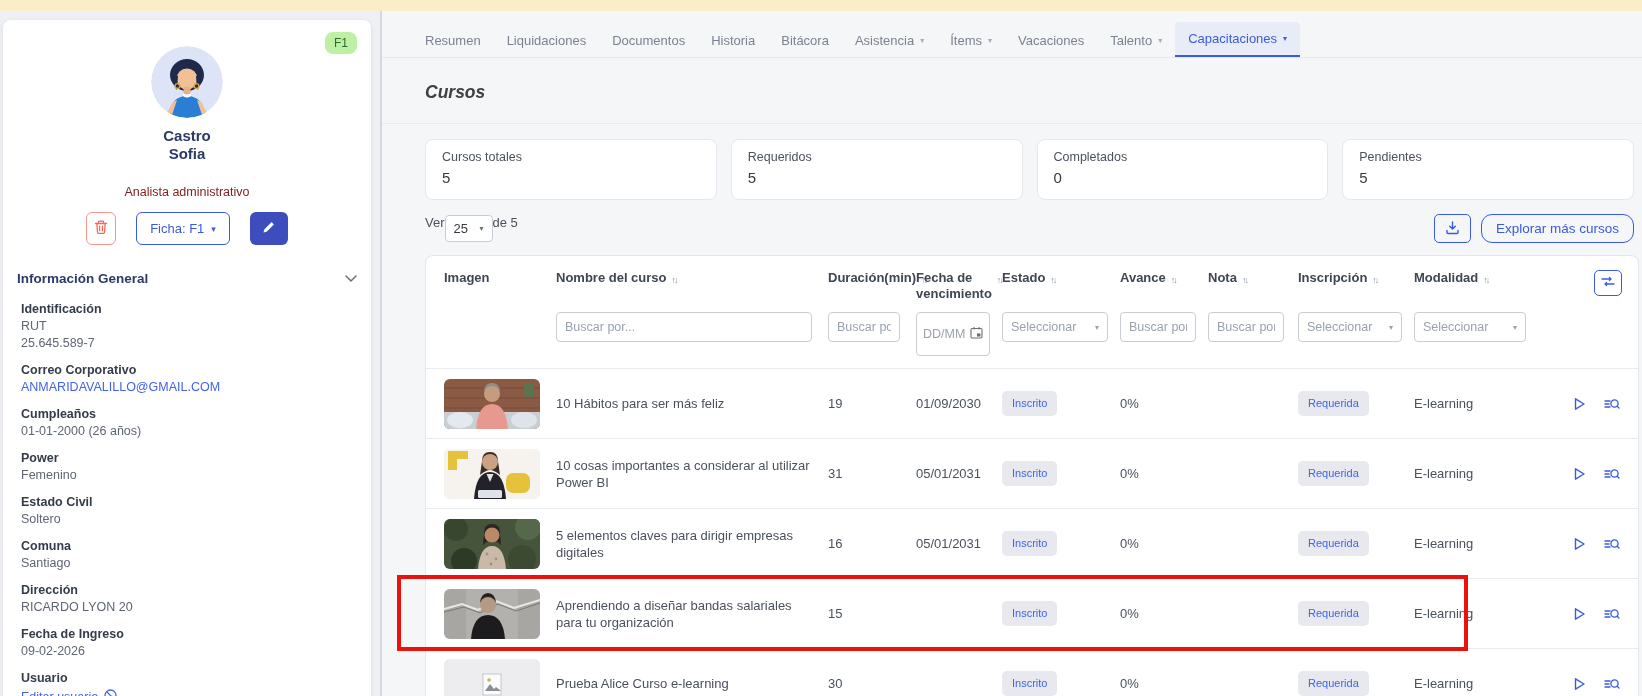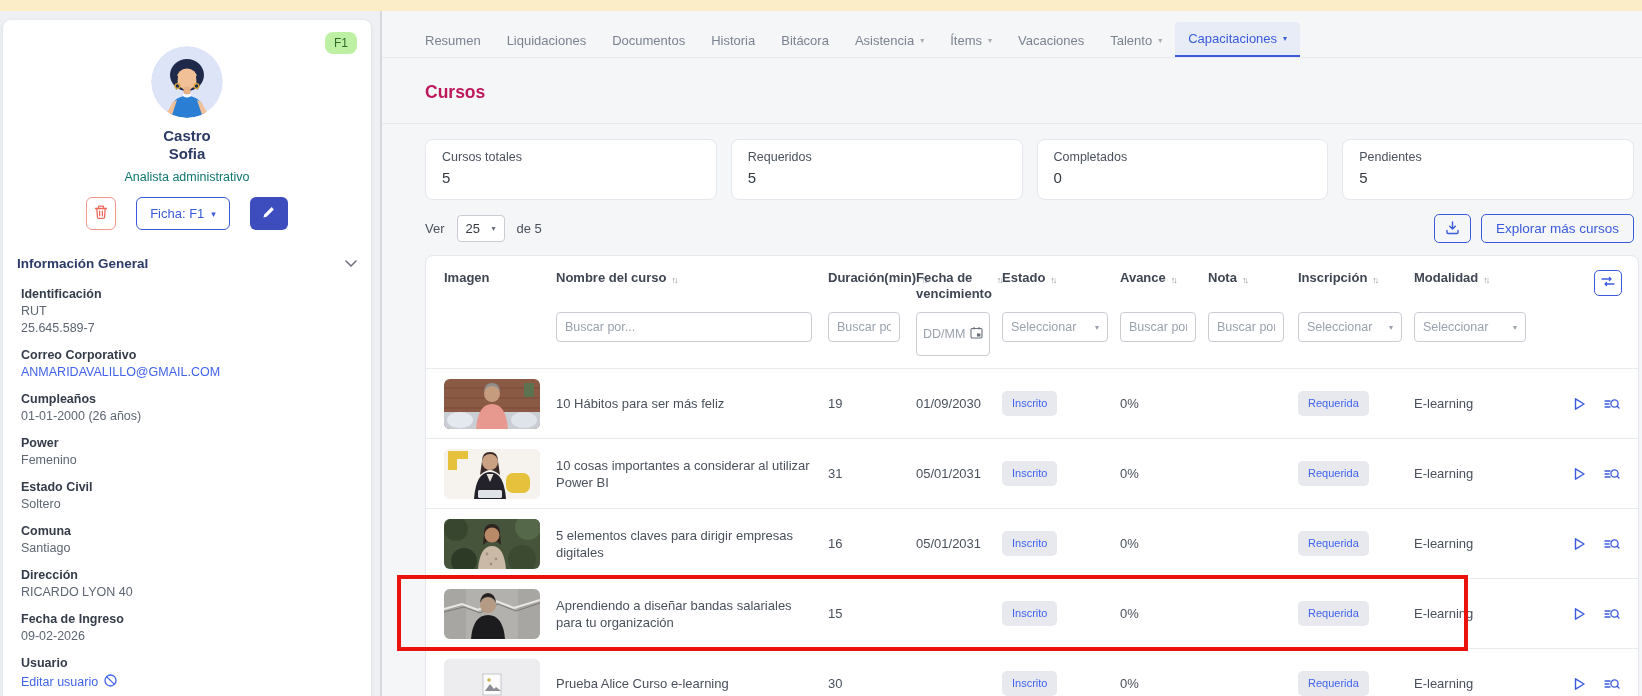--- a/index.html
+++ b/index.html
@@ -10,21 +10,21 @@
   .layout { display:flex; height:685px; }
 
   
   .sidebar { width:380px; flex:0 0 380px; background:#eef0f3; position:relative; }
   .profile-card { position:relative; background:#fff; margin:9px 9px 0 3px; height:700px;
     border-radius:8px 8px 0 0; box-shadow:0 1px 4px rgba(40,50,80,.10); padding:14px 18px 0 18px; }
   .ficha-badge { position:absolute; top:12px; right:14px; background:#bdf0a2; color:#2f6b2a;
     font-size:12px; padding:4px 9px; border-radius:8px; }
   .avatar { width:72px; height:72px; margin:12px auto 0; border-radius:50%; overflow:hidden; }
   .emp-name { text-align:center; margin-top:9px; color:#2b3a66; font-size:15px; font-weight:700; line-height:18px; }
-  .emp-role { text-align:center; margin-top:7px; color:#0f766e; font-size:12.5px; }
+  .emp-role { text-align:center; margin-top:22px; color:#7f1d1d; font-size:12.5px; }
   .profile-actions { display:flex; justify-content:center; gap:20px; margin-top:13px; }
   .btn-trash { width:30px; height:33px; background:#fff; border:1px solid #f1998e; border-radius:6px;
     display:flex; align-items:center; justify-content:center; cursor:pointer; }
   .btn-ficha { height:33px; background:#fff; border:1px solid #3b5bdb; border-radius:6px; color:#3b5bdb;
     font-size:13px; padding:0 13px; display:flex; align-items:center; gap:7px; cursor:pointer; font-family:inherit; }
   .btn-ficha .caret { font-size:9px; }
   .btn-edit { width:38px; height:33px; background:#3e4dbe; border:none; border-radius:6px;
     display:flex; align-items:center; justify-content:center; cursor:pointer; }
   .info-header { display:flex; justify-content:space-between; align-items:center; margin:24px -4px 14px -4px;gap:16px; }
   .info-header .t { color:#2b3a66; font-size:13.5px; font-weight:700; }
@@ -36,36 +36,36 @@
   .v-divider { width:2px; flex:0 0 2px; background:#d5d8dc; }
 
   
   .main { flex:1; position:relative; overflow:hidden; background:#f5f6f8; }
   .tabs { display:flex; align-items:flex-end; padding:11px 0 0 30px; border-bottom:1px solid #e7e9ed; }
   .tab { color:#7b8290; font-size:13px; padding:9px 13px; cursor:pointer; display:flex; align-items:center; gap:6px; white-space:nowrap; }
   .tab .caret { font-size:8px; color:#a7abb3; }
   .tab.active { color:#3b5bdb; background:#e8ecf7; border-bottom:2px solid #3b5bdb; border-radius:4px 4px 0 0; }
   .tab.active .caret { color:#3b5bdb; }
   .title-row { padding:24px 0 20px 43px; border-bottom:1px solid #e7e9ed; }
-  .title-row h1 { color:#be185d; font-size:17.5px; font-weight:700; }
+  .title-row h1 { color:#404040; font-size:17.5px; font-weight:700;font-style:italic; }
 
   .stats-row { display:flex; gap:14px; margin:15px 8px 0 43px; }
   .stat-card { flex:1; background:#fff; border:1px solid #e4e7eb; border-radius:8px; padding:10px 16px 13px; }
   .stat-card .s-lbl { color:#4a515c; font-size:12.5px; }
   .stat-card .s-val { color:#343a40; font-size:15px; margin-top:5px; }
 
   .controls-row { display:flex; justify-content:space-between; align-items:center; margin:14px 8px 0 43px; }
-  .ver-group { display:flex; align-items:center; gap:12px; font-size:13px; color:#4a515c; }
+  .ver-group { display:flex; gap:0; font-size:13px; color:#4a515c; }
   .select-sm { width:48px; height:27px; border:1px solid #c9cdd3; border-radius:4px; background:#fff;
     display:flex; align-items:center; justify-content:space-between; padding:0 8px; font-size:13px; color:#343a40; cursor:pointer; }
   .select-sm .caret { font-size:8px; color:#6a707a; }
   .right-btns { display:flex; gap:10px; }
   .btn-dl { width:37px; height:29px; border:1px solid #3b5bdb; border-radius:5px; background:transparent;
     display:flex; align-items:center; justify-content:center; cursor:pointer; }
-  .btn-explore { height:29px; border:1px solid #3b5bdb; border-radius:5px; background:transparent;
+  .btn-explore { height:29px; border:1px solid #3b5bdb; border-radius:11px; background:transparent;
     color:#3b5bdb; font-size:13.5px; padding:0 14px; cursor:pointer; font-family:inherit; }
 
   
   .table-card { width:1214px; margin:12px 0 0 43px; background:#fff; border:1px solid #e4e7eb; border-radius:8px; }
   .tgrid { display:grid; grid-template-columns:112px 272px 88px 86px 118px 88px 90px 116px 122px 86px; padding:0 18px; }
   .thead { padding-top:14px; }
   .th { color:#3f4652; font-size:13px; font-weight:700; display:flex; align-items:flex-start; gap:5px; line-height:16px; padding-right:10px; }
   .sort { font-size:9px; color:#868e96; letter-spacing:-2px; margin-top:2px; white-space:nowrap; }
   .th-actions { justify-content:flex-end; padding-right:0; }
   .btn-filter { width:28px; height:26px; border:1px solid #3b5bdb; border-radius:5px; background:#fff;
@@ -189,21 +189,21 @@
         <div class="field">
           <div class="lbl">Estado Civil</div>
           <div class="val">Soltero</div>
         </div>
         <div class="field">
           <div class="lbl">Comuna</div>
           <div class="val">Santiago</div>
         </div>
         <div class="field">
           <div class="lbl">Dirección</div>
-          <div class="val">RICARDO LYON 40</div>
+          <div class="val">RICARDO LYON 20</div>
         </div>
         <div class="field">
           <div class="lbl">Fecha de Ingreso</div>
           <div class="val">09-02-2026</div>
         </div>
 
         <div class="field">
           <div class="lbl">Usuario</div>
           <div class="usuario-link">
             <span>Editar usuario</span>

